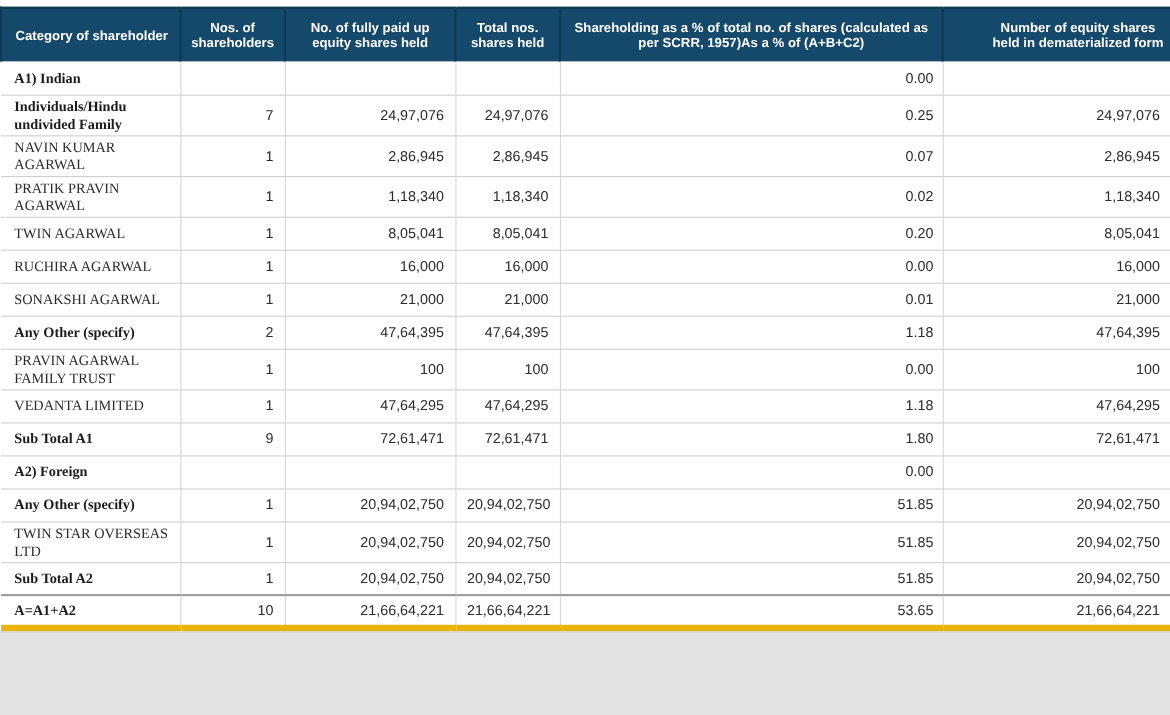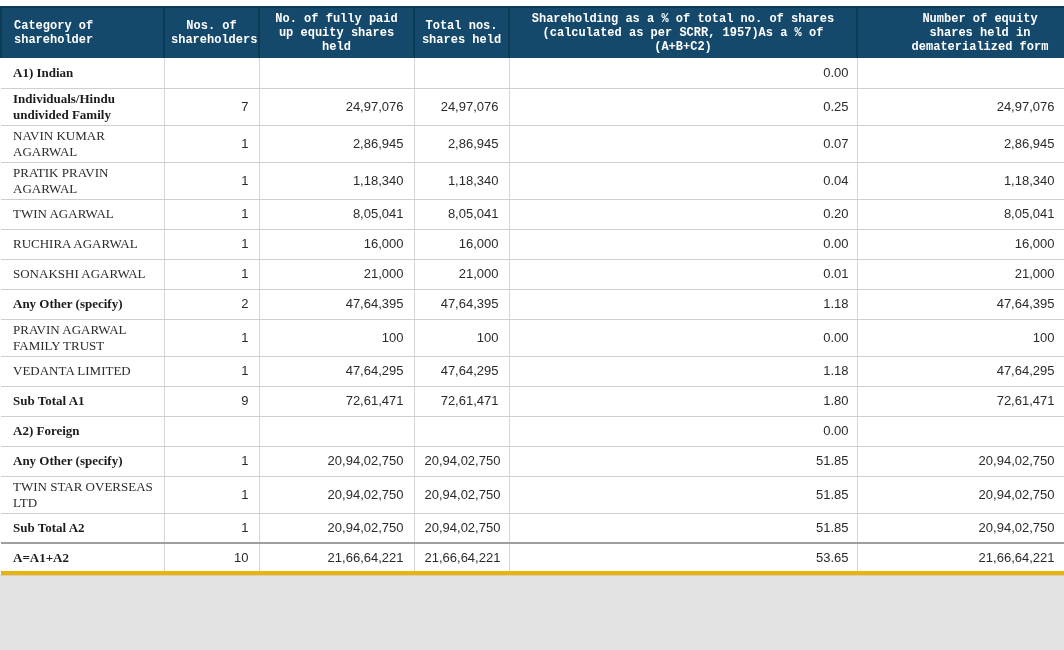--- a/index.html
+++ b/index.html
@@ -31,21 +31,20 @@
     color: #ffffff;
     font-size: 12px;
     font-weight: bold;
     line-height: 14px;
     text-align: center;
     vertical-align: middle;
     padding: 4px 6px;
     height: 49px;
     border-top: 2px solid #0D3A54;
     border-left: 2px solid #0D3A54;
-    font-family: Liberation Mono, monospace;
   }
   thead th:first-child {
     text-align: left;
     padding-left: 12px;
   }
   thead th:last-child { border-right: 2px solid #c2410c; padding-left: 44px; }
 
   tbody td {
     font-size: 13px;
     line-height: 16px;
@@ -63,21 +62,21 @@
     padding-right: 8px;
     font-family: Liberation Serif, serif;
   }
   tbody td.num {
     text-align: right;
     white-space: nowrap;
   }
   tbody td.pct { padding-right: 8px; }
   tbody tr.bold td.cat { font-weight: bold; color: #1C1C1C; }
   tbody tr.strong-top td { border-top: 2px solid #9E9E9E; }
-  tbody tr:last-child td { border-bottom: 4px solid #eab308; }
+  tbody tr:last-child td { border-bottom: 6px solid #eab308; }
 
   .bottom-band {
     flex: 1;
     background: #E3E3E3;
     border-top: 1px solid #D0D0D0;
   }
 </style>
 </head>
 <body>
 
@@ -124,21 +123,21 @@
           <td class="num">2,86,945</td>
           <td class="num">2,86,945</td>
           <td class="num pct">0.07</td>
           <td class="num">2,86,945</td>
         </tr>
         <tr>
           <td class="cat">PRATIK PRAVIN AGARWAL</td>
           <td class="num">1</td>
           <td class="num">1,18,340</td>
           <td class="num">1,18,340</td>
-          <td class="num pct">0.04</td>
+          <td class="num pct">0.02</td>
           <td class="num">1,18,340</td>
         </tr>
         <tr>
           <td class="cat">TWIN AGARWAL</td>
           <td class="num">1</td>
           <td class="num">8,05,041</td>
           <td class="num">8,05,041</td>
           <td class="num pct">0.20</td>
           <td class="num">8,05,041</td>
         </tr>

